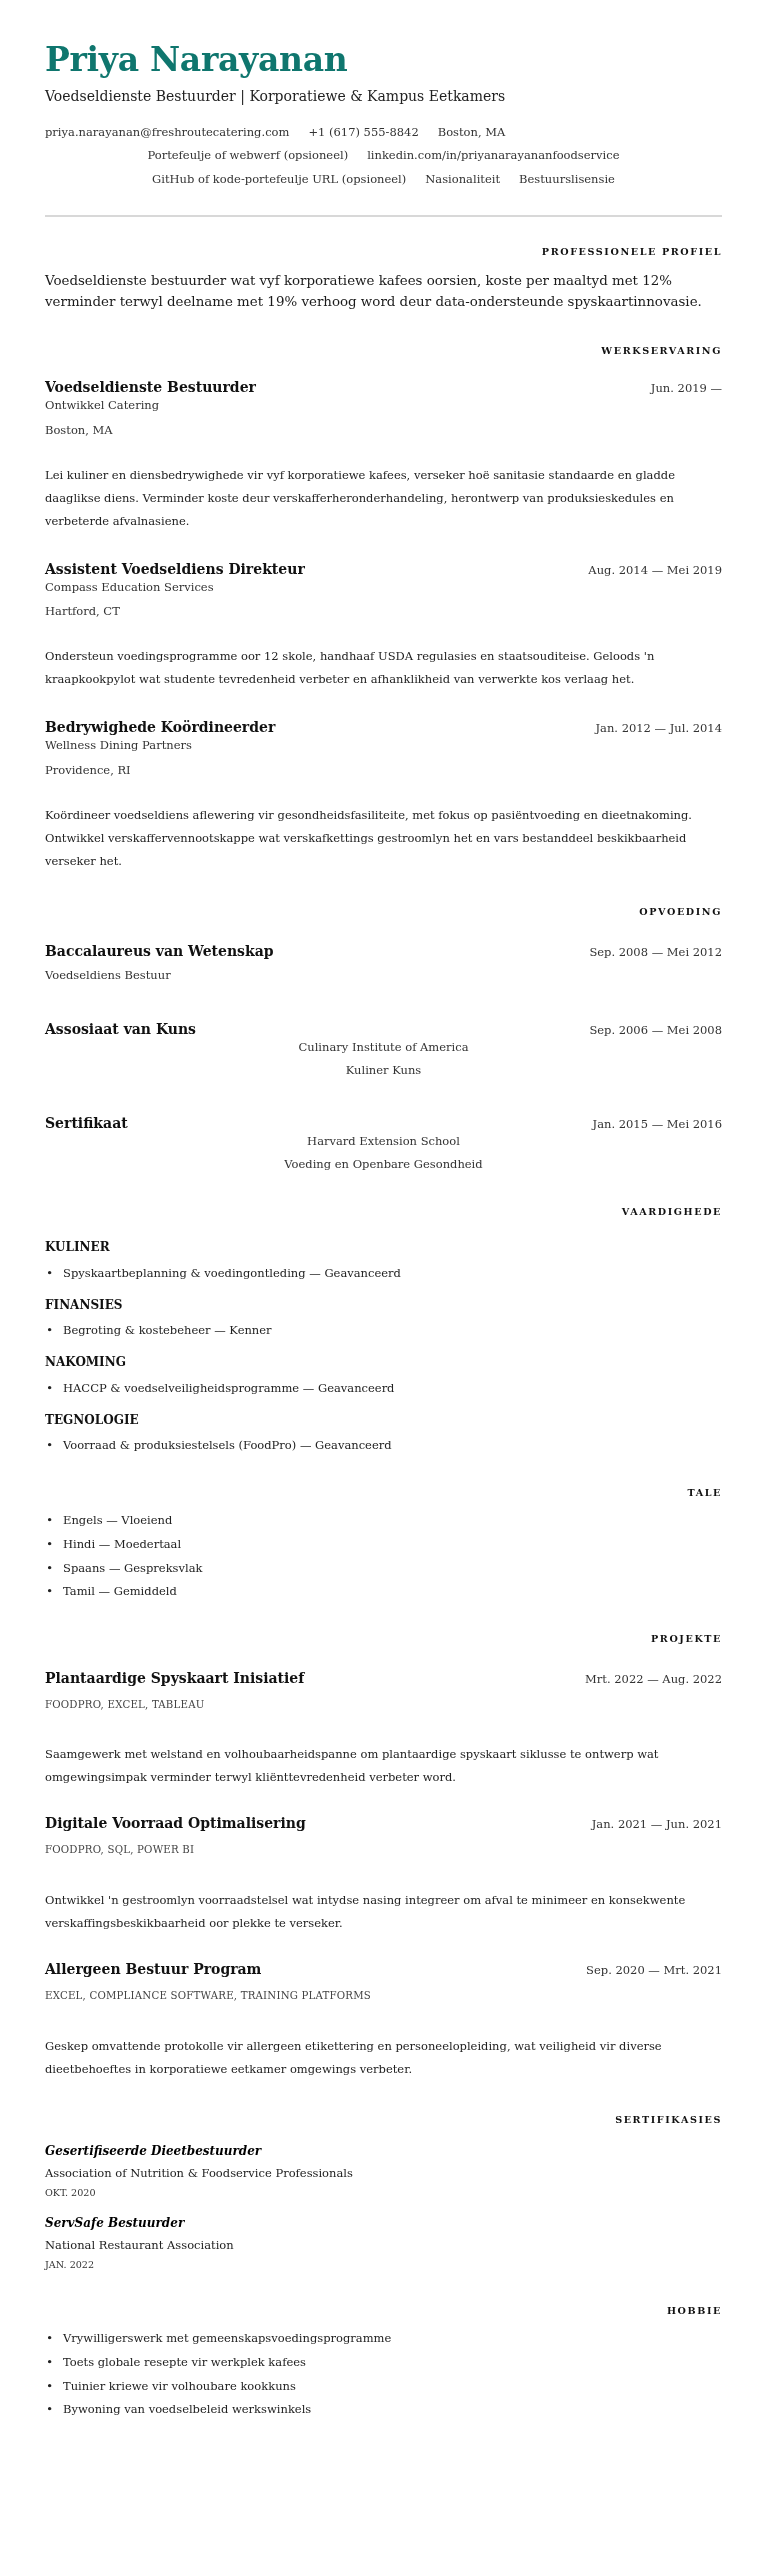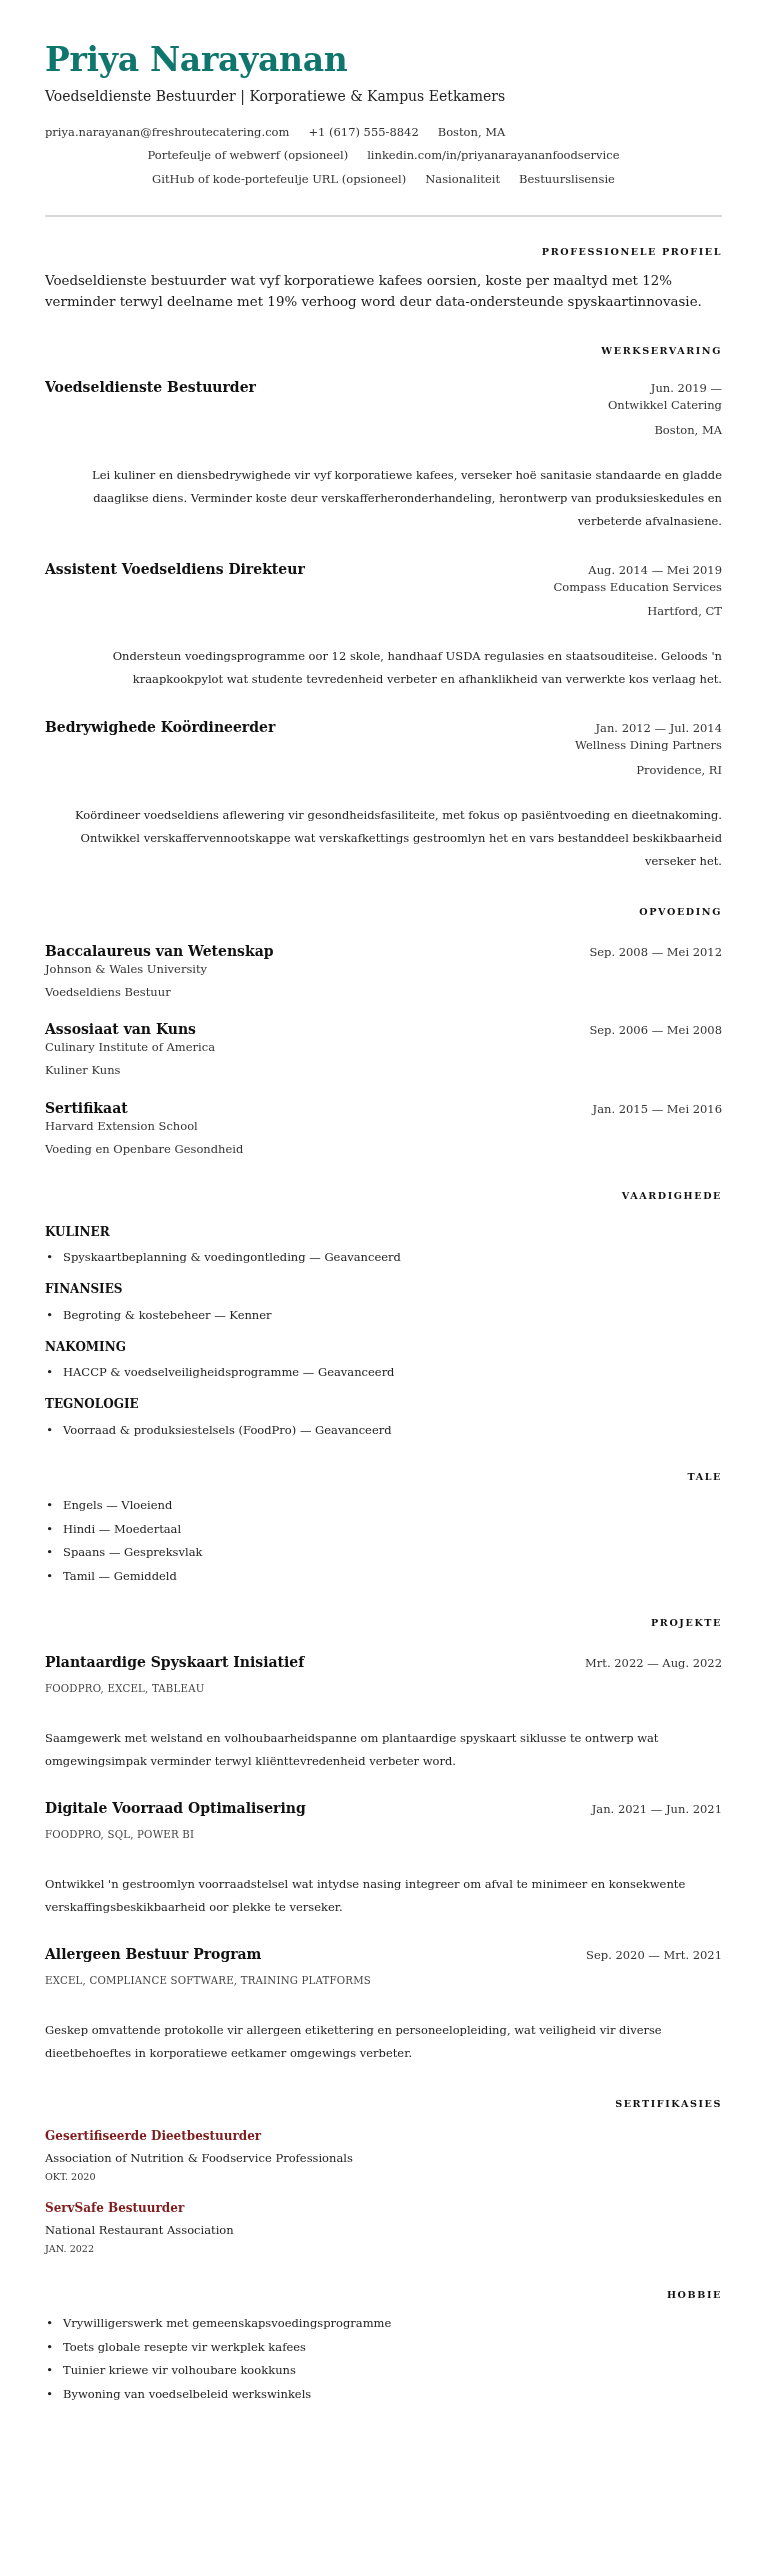--- a/index.html
+++ b/index.html
@@ -87,25 +87,25 @@
     line-height: 16.6px;
     margin-top: 7.7px;
   }
   .entry-desc {
     font-size: 11.5px;
     line-height: 23px;
     color: #222222;
     margin-top: 25.6px;
   }
 
-  .work-list { margin-top: 20.5px; text-align: right; }
+  .work-list { margin-top: 20.5px; }
   .job + .job { margin-top: 27px; }
 
   .edu-list { margin-top: 23px; }
-  .edu + .edu { margin-top: 20px; }
+  .edu + .edu { margin-top: 36px; text-align: center; }
   .edu .entry-loc { margin-top: 6.4px; }
 
   .skills-list { margin-top: 20.5px; }
   .skill-group + .skill-group { margin-top: 15.3px; }
   .skill-cat {
     font-size: 12px;
     font-weight: bold;
     color: #111111;
     line-height: 16.6px;
   }
@@ -141,22 +141,23 @@
     text-transform: uppercase;
     letter-spacing: 0.2px;
   }
   .proj .entry-desc { margin-top: 31px; }
 
   .cert-list { margin-top: 16.6px; }
   .cert + .cert { margin-top: 15.3px; }
   .cert-title {
     font-size: 12px;
     font-weight: bold;
-    color: #7f1d1d;
-    line-height: 16.6px;
+    color: #000000;
+    line-height: 16.6px;
+    font-style: italic;
   }
   .cert-issuer {
     font-size: 11.5px;
     color: #222222;
     line-height: 16.6px;
     margin-top: 5.8px;
   }
   .cert-date {
     font-size: 9.6px;
     color: #333333;
@@ -237,21 +238,20 @@
 
   <section class="sec">
     <h2 class="section-heading">Opvoeding</h2>
     <div class="edu-list">
 
       <div class="edu">
         <div class="entry-head">
           <div class="entry-title">Baccalaureus van Wetenskap</div>
           <div class="entry-date">Sep. 2008 — Mei 2012</div>
         </div>
-        <div class="entry-sub">Johnson &amp; Wales University</div>
         <div class="entry-loc">Voedseldiens Bestuur</div>
       </div>
 
       <div class="edu">
         <div class="entry-head">
           <div class="entry-title">Assosiaat van Kuns</div>
           <div class="entry-date">Sep. 2006 — Mei 2008</div>
         </div>
         <div class="entry-sub">Culinary Institute of America</div>
         <div class="entry-loc">Kuliner Kuns</div>

